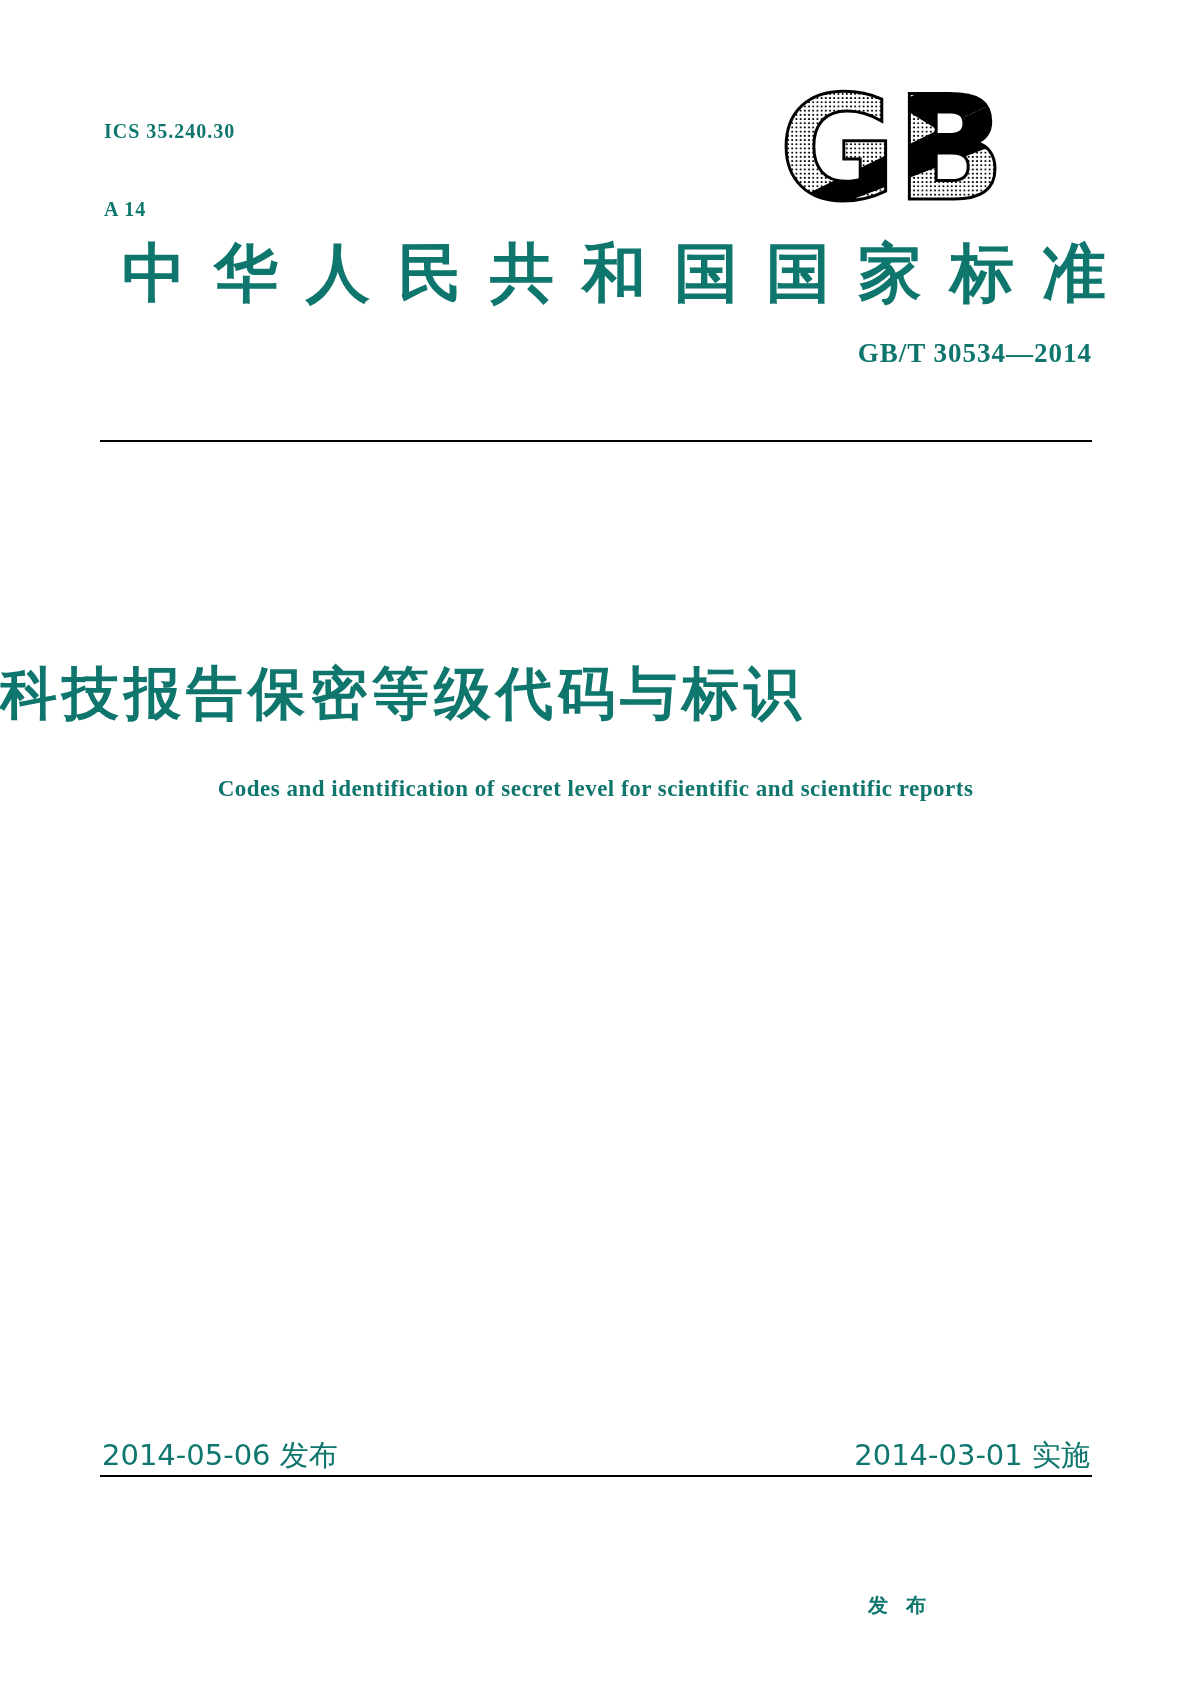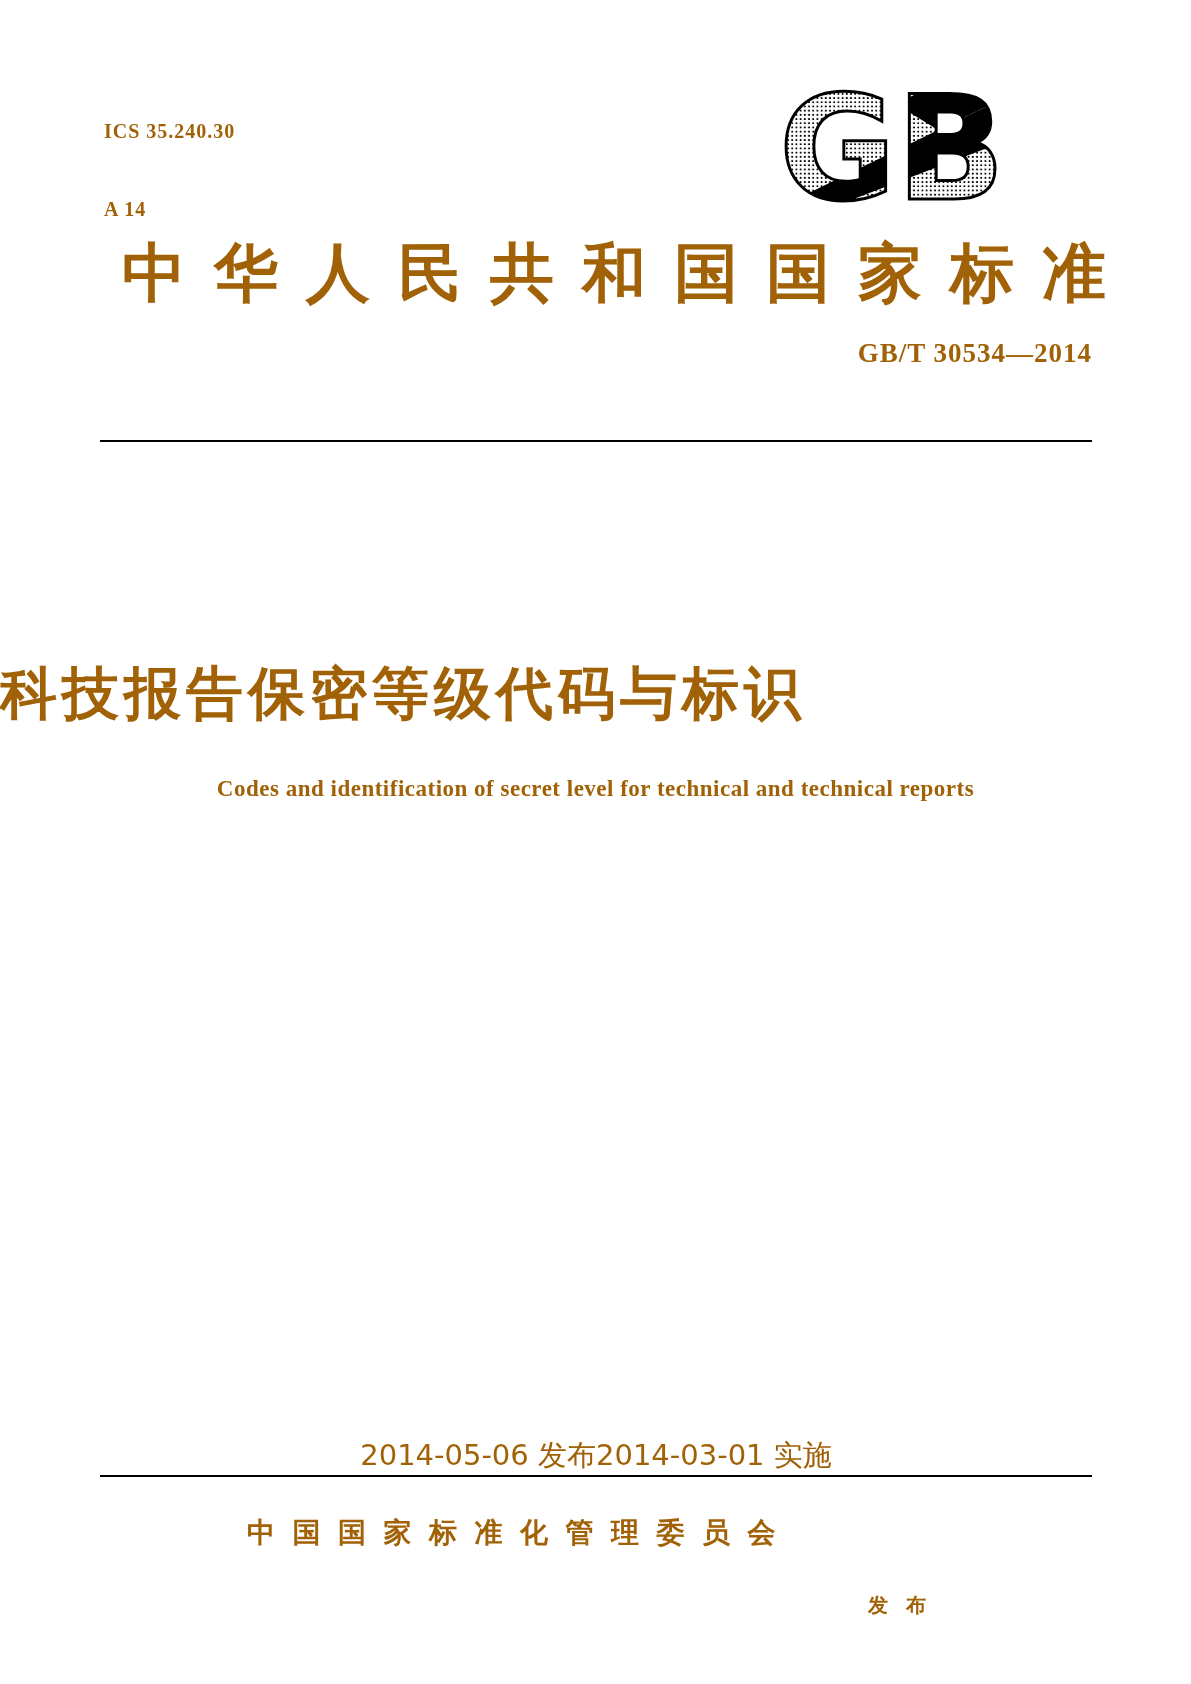--- a/index.html
+++ b/index.html
@@ -8,21 +8,21 @@
     background: #e8e8e8;
   }
   .page {
     position: relative;
     width: 1191px;
     height: 1684px;
     margin: 0 auto;
     background: #ffffff;
     overflow: hidden;
     font-family: "Liberation Serif", serif;
-    color: #a16207;
+    color: #0f766e;
   }
 
   
   .ics-block {
     position: absolute;
     left: 104px;
     top: 66px;
     font-family: "Liberation Serif", serif;
     font-weight: bold;
     font-size: 20px;
@@ -105,21 +105,21 @@
     white-space: nowrap;
   }
 
   
   .dates-row {
     position: absolute;
     left: 102px;
     top: 1438px;
     width: 988px;
     display: flex;
-    justify-content: center;
+    justify-content: space-between;
     font-family: "DejaVu Sans", "Liberation Sans", sans-serif;
     font-weight: 500;
     font-size: 29px;
     line-height: 34px;
     white-space: nowrap;
   }
 
   
   .issuer-block {
     position: absolute;
@@ -182,28 +182,27 @@
     </g>
   </svg>
 
   <div class="std-heading">中华人民共和国国家标准</div>
 
   <div class="std-number">GB/T 30534—2014</div>
 
   <div class="rule rule-top"></div>
 
   <div class="doc-title-zh">科技报告保密等级代码与标识</div>
-  <div class="doc-title-en">Codes and identification of secret level for technical and technical reports</div>
+  <div class="doc-title-en">Codes and identification of secret level for scientific and scientific reports</div>
 
   <div class="dates-row">
     <span>2014-05-06 发布</span>
     <span>2014-03-01 实施</span>
   </div>
 
   <div class="rule rule-bottom"></div>
 
   <div class="issuer-block">
-    <div class="issuer-line2">中国国家标准化管理委员会</div>
   </div>
 
   <div class="publish-label">发布</div>
 
 </div>
 
 </body></html>

